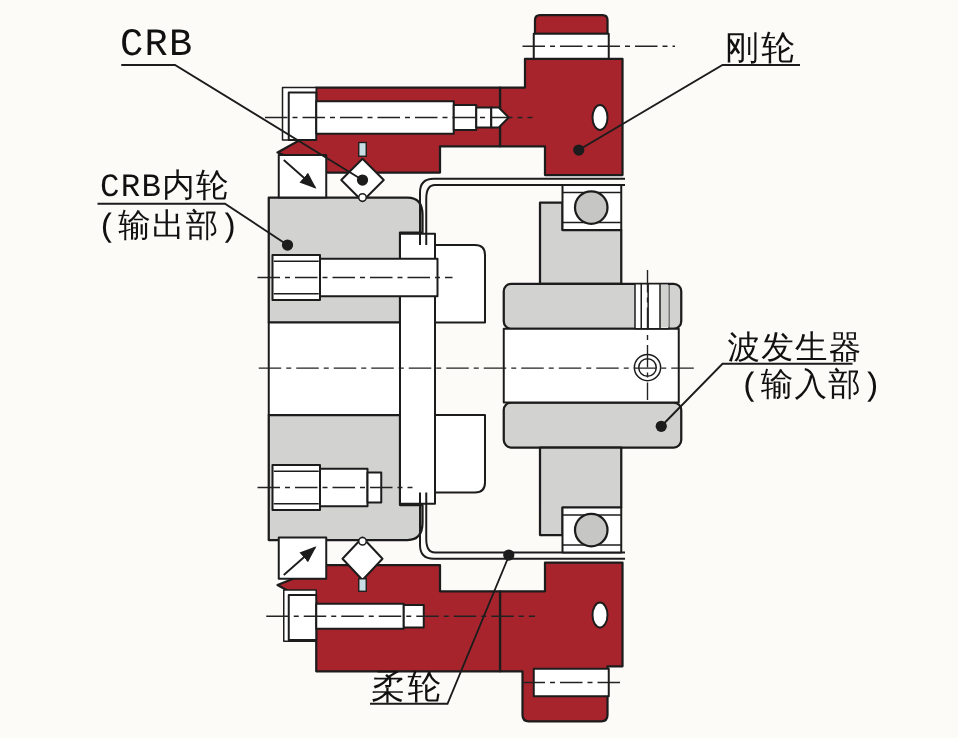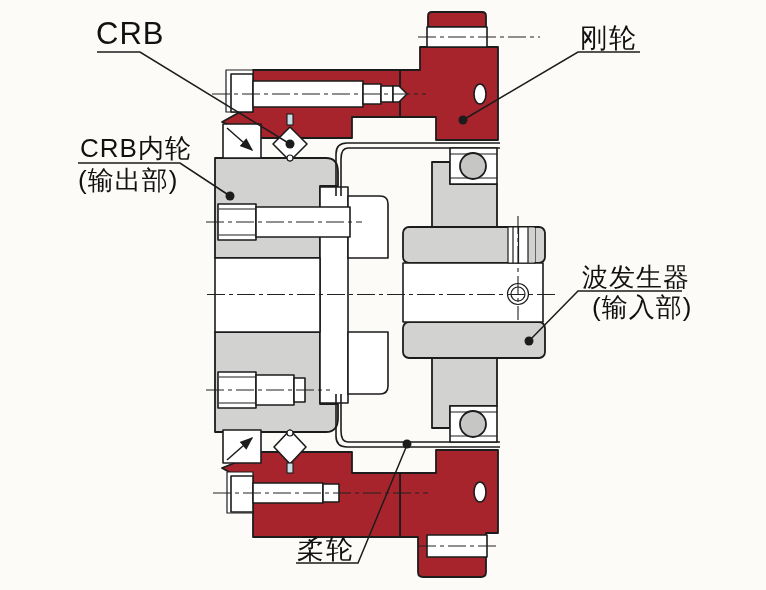--- a/index.html
+++ b/index.html
@@ -1,20 +1,20 @@
 <!DOCTYPE html>
 <html style="--red: #a8242d; --gray: #d2d2d0; --line: #1c1c1c; --bg: #fcfbf8;"><head>
 <meta charset="utf-8">
 <style>
   :root{
     --red:#a8242d; --gray:#d2d2d0; --ball:#c6c6c4; --line:#1c1c1c; --bg:#fcfbf8; --white:#ffffff;
   }
   html,body{margin:0;padding:0;background:var(--bg);}
   .stage{width:766px;height:590px;position:relative;background:var(--bg);overflow:hidden;
-         font-family:Liberation Sans, sans-serif;}
+         font-family:Liberation Mono, monospace;}
   svg{display:block}
   .red{fill:var(--red);stroke:var(--line);stroke-width:1.8;stroke-linejoin:round;}
   .gray{fill:var(--gray);stroke:var(--line);stroke-width:1.8;stroke-linejoin:round;}
   .white{fill:var(--white);stroke:var(--line);stroke-width:1.6;stroke-linejoin:round;}
   .whitethin{fill:var(--white);stroke:var(--line);stroke-width:1.2;stroke-linejoin:round;}
   .ball{fill:var(--ball);stroke:var(--line);stroke-width:1.8;}
   .thin{fill:none;stroke:var(--line);stroke-width:1.2;}
   .flex{fill:none;stroke:var(--line);stroke-width:1.6;}
   .cl{fill:none;stroke:#222;stroke-width:1.1;stroke-dasharray:18 4 4 4;}
   .leader{fill:none;stroke:var(--line);stroke-width:1.5;}

